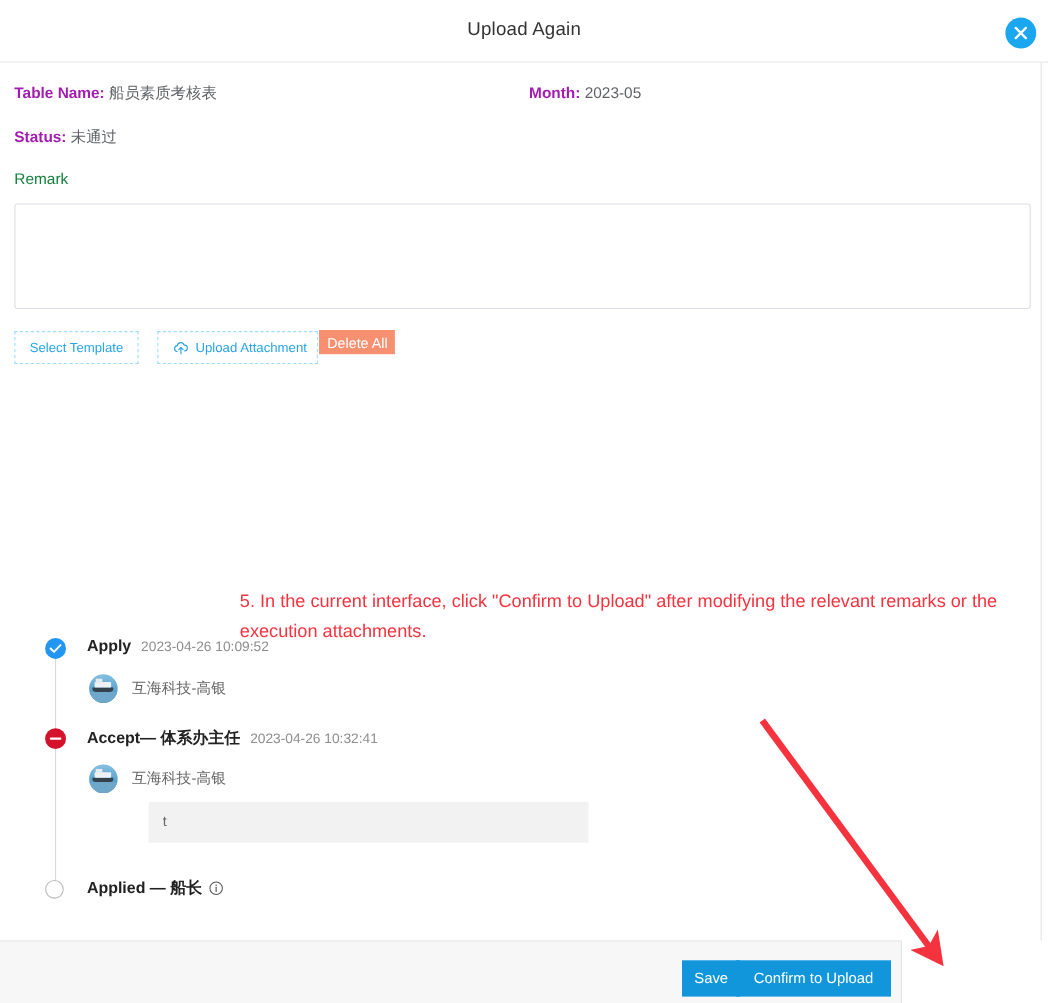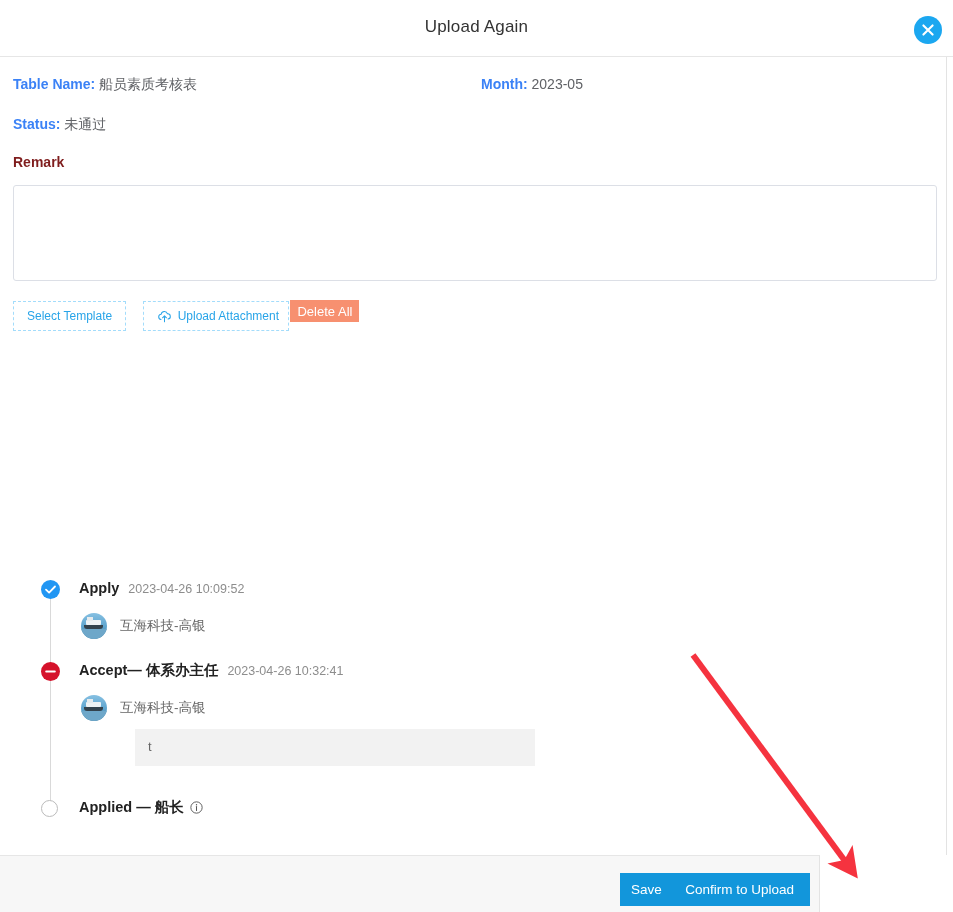--- a/index.html
+++ b/index.html
@@ -43,30 +43,30 @@
   
   .modal-body {
     position: absolute; left: 0; top: 57px;
     width: 947px; height: 798px;
     border-right: 1px solid #e3e3e3;
     background: #fff;
     overflow: hidden;
   }
 
   .field-row { position: absolute; font-size: 14px; color: #333; white-space: nowrap; }
-  .field-label { font-weight: bold; color: #3b82f6; }
+  .field-label { font-weight: bold; color: #a21caf; }
   .field-value { color: #606266; font-weight: 400; }
 
   #row-tablename { left: 13px; top: 19px; }
   #row-month     { left: 481px; top: 19px; }
   #row-status    { left: 13px; top: 59px; }
 
   .remark-label {
     position: absolute; left: 13px; top: 97px;
-    font-size: 14px; font-weight: bold; color: #7f1d1d;
+    font-size: 14px; font-weight: normal; color: #15803d;
   }
   .remark-box {
     position: absolute; left: 13px; top: 128px;
     width: 924px; height: 96px;
     border: 1px solid #dcdfe6; border-radius: 3px;
     background: #fff;
     font-family: "Liberation Sans", "DejaVu Sans", sans-serif;
     font-size: 13px; color: #606266;
     padding: 6px 9px; resize: none; outline: none;
   }
@@ -319,20 +319,21 @@
         <div class="tl-head">
           <span class="tl-name">Applied — 船长</span><span class="info-ico"><svg width="13" height="13" viewBox="0 0 14 14">
                 <circle cx="7" cy="7" r="6.1" fill="none" stroke="#555" stroke-width="1"></circle>
                 <path d="M7 6 L7 10.2" stroke="#555" stroke-width="1.1" stroke-linecap="round"></path>
                 <circle cx="7" cy="4.1" r=".75" fill="#555"></circle>
               </svg></span>
         </div>
       </div>
     </div>
 
+    <div class="annotation">5. In the current interface, click "Confirm to Upload" after modifying the relevant remarks or the execution attachments.</div>
 
   </div>
 
   <div class="modal-footer">
     <button class="footer-btn" id="btn-save">Save</button>
     <button class="footer-btn" id="btn-confirm-upload">Confirm to Upload</button>
   </div>
 
   <svg class="arrow-layer" viewBox="0 0 953 912">
     <defs>

